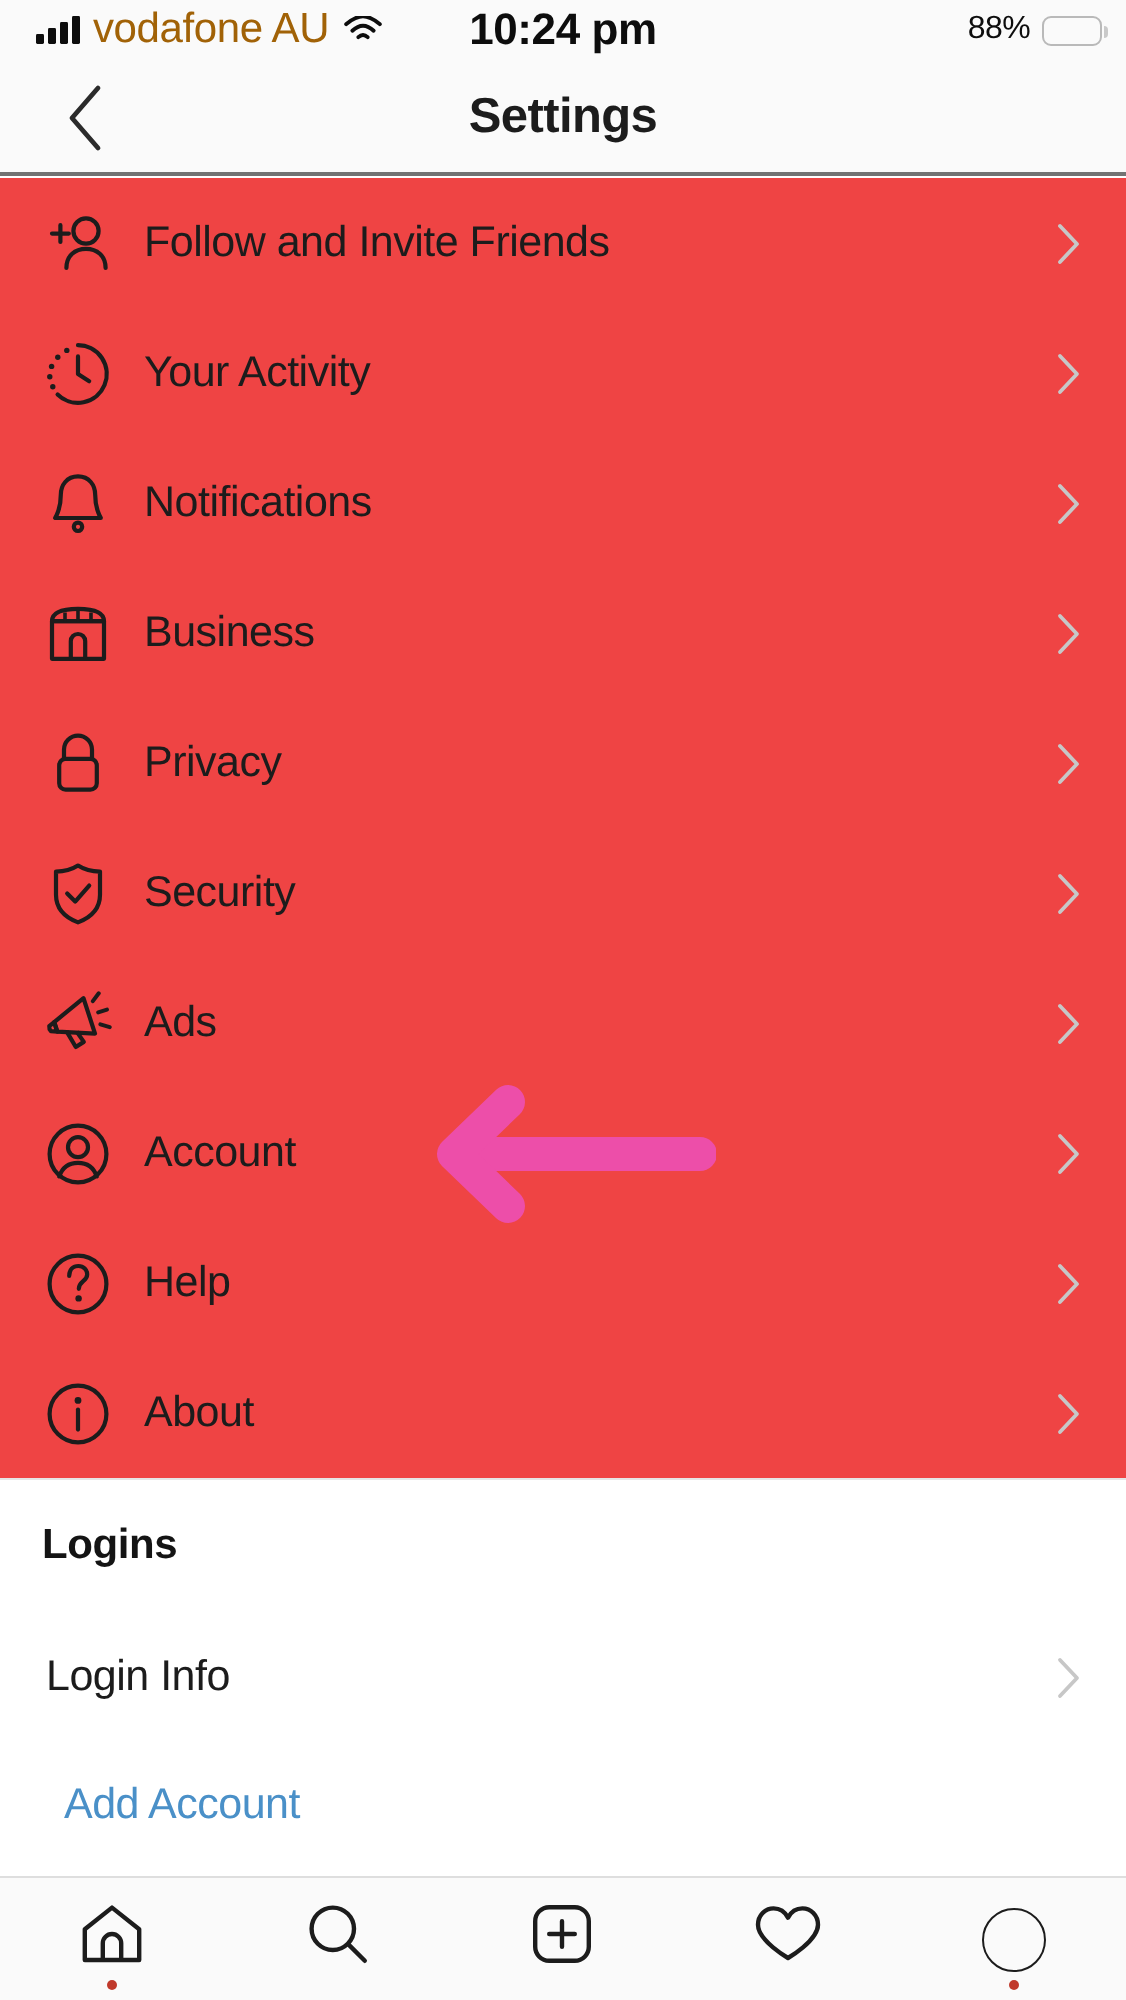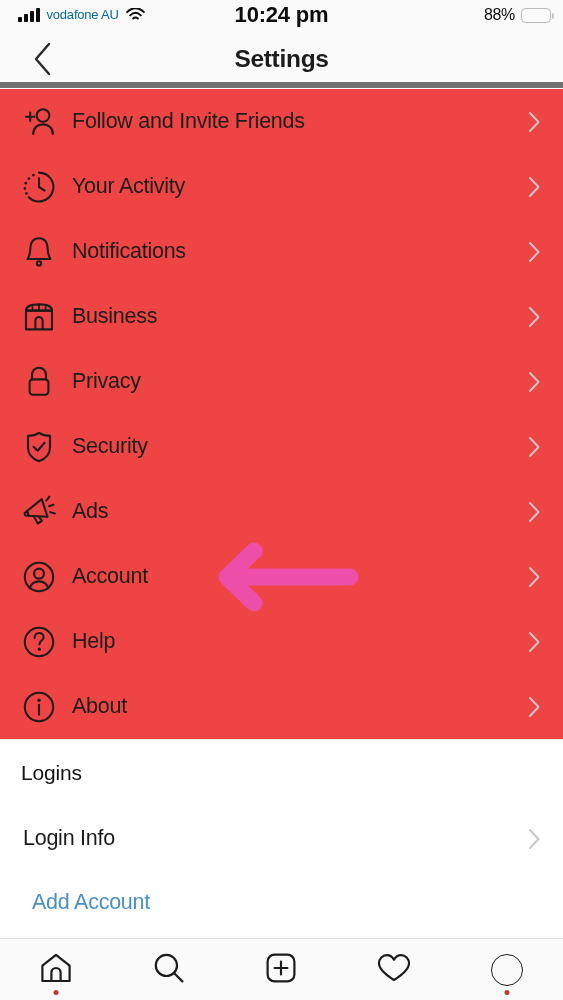--- a/index.html
+++ b/index.html
@@ -27,21 +27,21 @@
     position: absolute; left: 18px; top: 0; height: 30px;
     display: flex; align-items: center; gap: 7px;
   }
   .signal { display: flex; align-items: flex-end; gap: 2.5px; height: 13px; }
   .signal i { display: block; width: 3.5px; background: #0d0d0d; border-radius: 0.7px; }
   .signal i:nth-child(1) { height: 5px; }
   .signal i:nth-child(2) { height: 8px; }
   .signal i:nth-child(3) { height: 11px; }
   .signal i:nth-child(4) { height: 13.5px; }
   .carrier {
-    font-size: 13px; color: #0369a1; font-weight: 400;
+    font-size: 21px; color: #a16207; font-weight: 400;
     letter-spacing: -0.2px; line-height: 30px;
   }
   .wifi { width: 19px; height: 14px; display: block; }
   .sb-time {
     position: absolute; left: 0; right: 0; top: 0; height: 30px;
     text-align: center; line-height: 30px;
     font-size: 22px; font-weight: 700; color: #0d0d0d;
     letter-spacing: -0.2px;
   }
   .sb-right {
@@ -58,21 +58,21 @@
   .batt-cap {
     position: absolute; right: -4px; top: 4.4px;
     width: 2.4px; height: 6px; background: #c9c9c9; border-radius: 0 2px 2px 0;
   }
 
   
   .navbar {
     position: absolute; top: 30px; left: 0;
     width: 563px; height: 58px;
     background: #fafafa;
-    border-bottom: 6px solid #737373;
+    border-bottom: 2px solid #737373;
   }
   .back-btn {
     position: absolute; left: 14px; top: 0;
     width: 58px; height: 57px;
     display: flex; align-items: center; justify-content: center;
     cursor: pointer;
   }
   .nav-title {
     position: absolute; left: 0; right: 0; top: 0;
     height: 57px; line-height: 57px; text-align: center;
@@ -103,21 +103,21 @@
     display: flex; align-items: center;
   }
 
   .divider {
     width: 563px; height: 1px; background: #e6e6e6;
   }
 
   .section-head {
     height: 66px; display: flex; align-items: center;
     padding-left: 21px;
-    font-size: 21px; font-weight: 400; color: #141414;
+    font-size: 21px; font-weight: 700; color: #141414;
     letter-spacing: -0.2px;
   }
   .row-plain {
     position: relative; height: 65px; display: flex; align-items: center;
     padding-left: 23px; cursor: pointer;
   }
   .row-plain .txt { font-size: 21.5px; color: #1c1c1c; letter-spacing: -0.25px; }
   .row-link { height: 62px; display: flex; align-items: center; padding-left: 32px; cursor: pointer; }
   .row-link .txt { font-size: 21.5px; color: #4a90c8; letter-spacing: -0.25px; }
 

